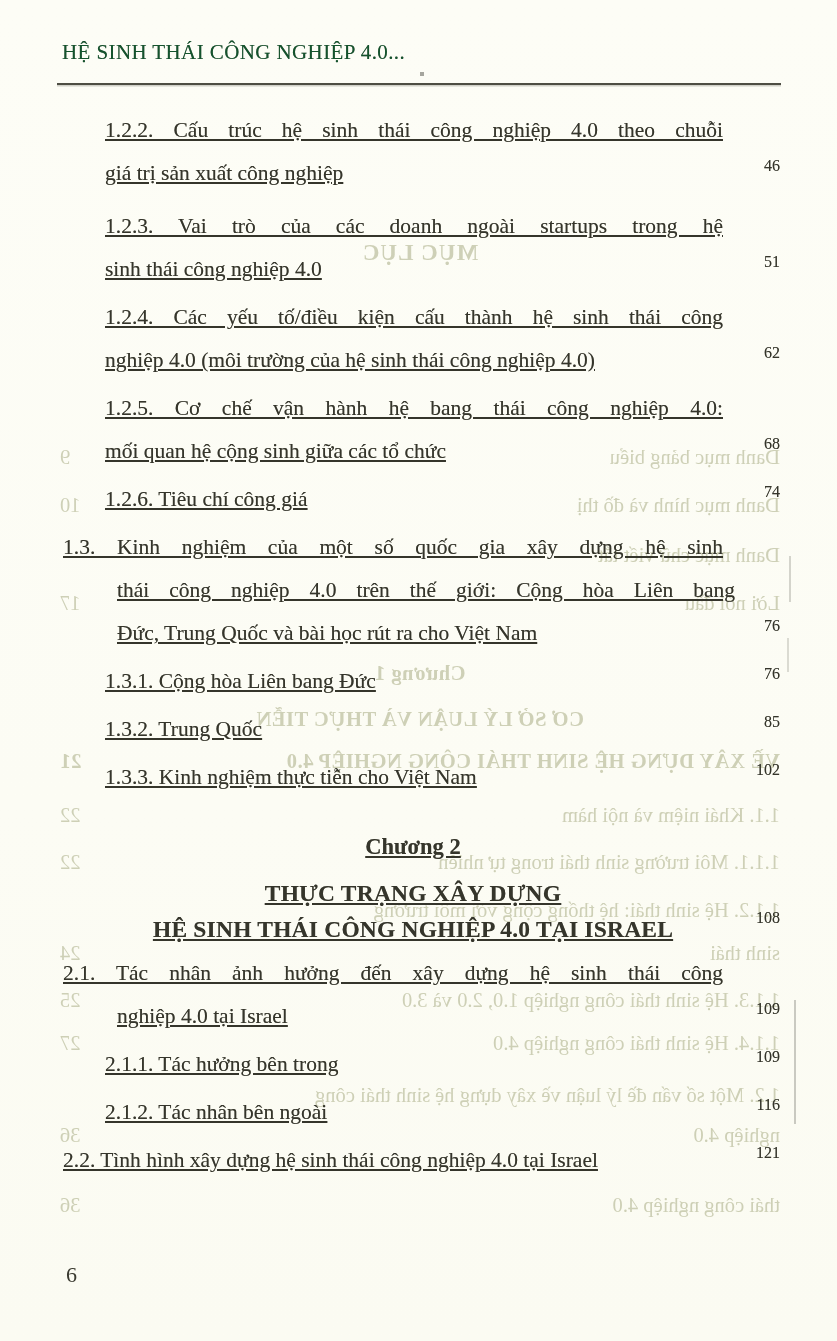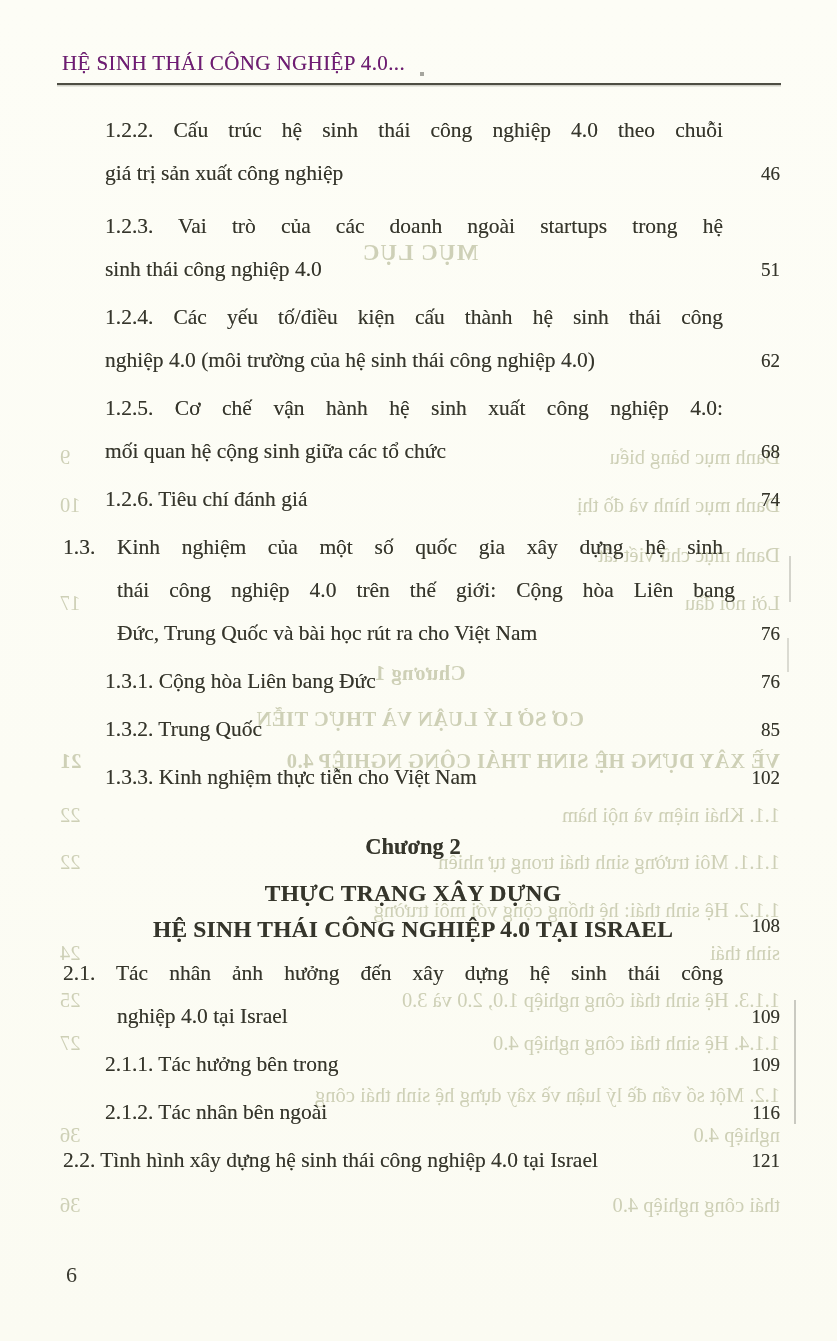--- a/index.html
+++ b/index.html
@@ -6,40 +6,40 @@
   body{
     width:837px;height:1341px;position:relative;overflow:hidden;
     background:linear-gradient(180deg,#fdfdf6 0%, #fcfcf4 60%, #fbfbf2 100%);
     font-family:"Liberation Serif","DejaVu Serif",serif;
     color:#35352b;
   }
   .scan-page{position:absolute;inset:0;}
 
   
   .running-head{
-    position:absolute;left:62px;top:51px;
-    font-size:21px;letter-spacing:.4px;color:#701a75;
+    position:absolute;left:62px;top:40px;
+    font-size:21px;letter-spacing:.4px;color:#14532d;
     text-shadow:0 0 .5px rgba(62,62,52,.55);
   }
   .head-rule{
     position:absolute;left:57px;top:83px;width:724px;height:2.4px;
     background:#4e4e44;box-shadow:0 1.5px 0 rgba(78,78,68,.25);
   }
 
   
-  .toc{position:absolute;left:63px;top:109px;width:717px;z-index:2;}
+  .toc{position:absolute;left:63px;top:109px;width:717px;z-index:2;text-decoration:underline;}
   .entry{position:relative;font-size:21.5px;line-height:43px;margin-bottom:5px;
          text-shadow:0 0 .5px rgba(60,60,48,.5);}
   .entry.gap-lg{margin-bottom:10px;}
   .entry .text{width:660px;}
   .entry.lvl2 .text{margin-left:42px;width:618px;}
   .line{display:block;}
   .line.just{text-align:justify;text-align-last:justify;}
   .entry.lvl1 .line.cont{margin-left:54px;width:618px;}
-  .pnum{position:absolute;right:0;bottom:0;line-height:43px;font-size:19px;text-align:right;}
+  .pnum{position:absolute;right:0;bottom:8px;line-height:43px;font-size:16px;text-align:right;}
 
   
   .entry.chapter{margin-top:26px;}
   .entry.chapter .text{width:700px;text-align:center;}
   .chap-kicker{display:block;font-weight:bold;font-size:22.5px;line-height:44px;margin-bottom:6px;}
   .chap-title{display:block;font-weight:bold;font-size:23.5px;line-height:36px;letter-spacing:.2px;}
 
   
   .folio{position:absolute;left:66px;top:1262px;font-size:22px;color:#3a3a30;z-index:2;}
 
@@ -158,29 +158,29 @@
     <div class="entry lvl2">
       <div class="text">
         <span class="line just">1.2.4. Các yếu tố/điều kiện cấu thành hệ sinh thái công</span>
         <span class="line">nghiệp 4.0 (môi trường của hệ sinh thái công nghiệp 4.0)</span>
       </div>
       <div class="pnum">62</div>
     </div>
 
     <div class="entry lvl2">
       <div class="text">
-        <span class="line just">1.2.5. Cơ chế vận hành hệ sinh xuất công nghiệp 4.0:</span>
+        <span class="line just">1.2.5. Cơ chế vận hành hệ bang thái công nghiệp 4.0:</span>
         <span class="line">mối quan hệ cộng sinh giữa các tổ chức</span>
       </div>
       <div class="pnum">68</div>
     </div>
 
     <div class="entry lvl2">
       <div class="text">
-        <span class="line">1.2.6. Tiêu chí đánh giá</span>
+        <span class="line">1.2.6. Tiêu chí công giá</span>
       </div>
       <div class="pnum">74</div>
     </div>
 
     <div class="entry lvl1">
       <div class="text">
         <span class="line just">1.3. Kinh nghiệm của một số quốc gia xây dựng hệ sinh</span>
         <span class="line just cont">thái công nghiệp 4.0 trên thế giới: Cộng hòa Liên bang</span>
         <span class="line cont">Đức, Trung Quốc và bài học rút ra cho Việt Nam</span>
       </div>

